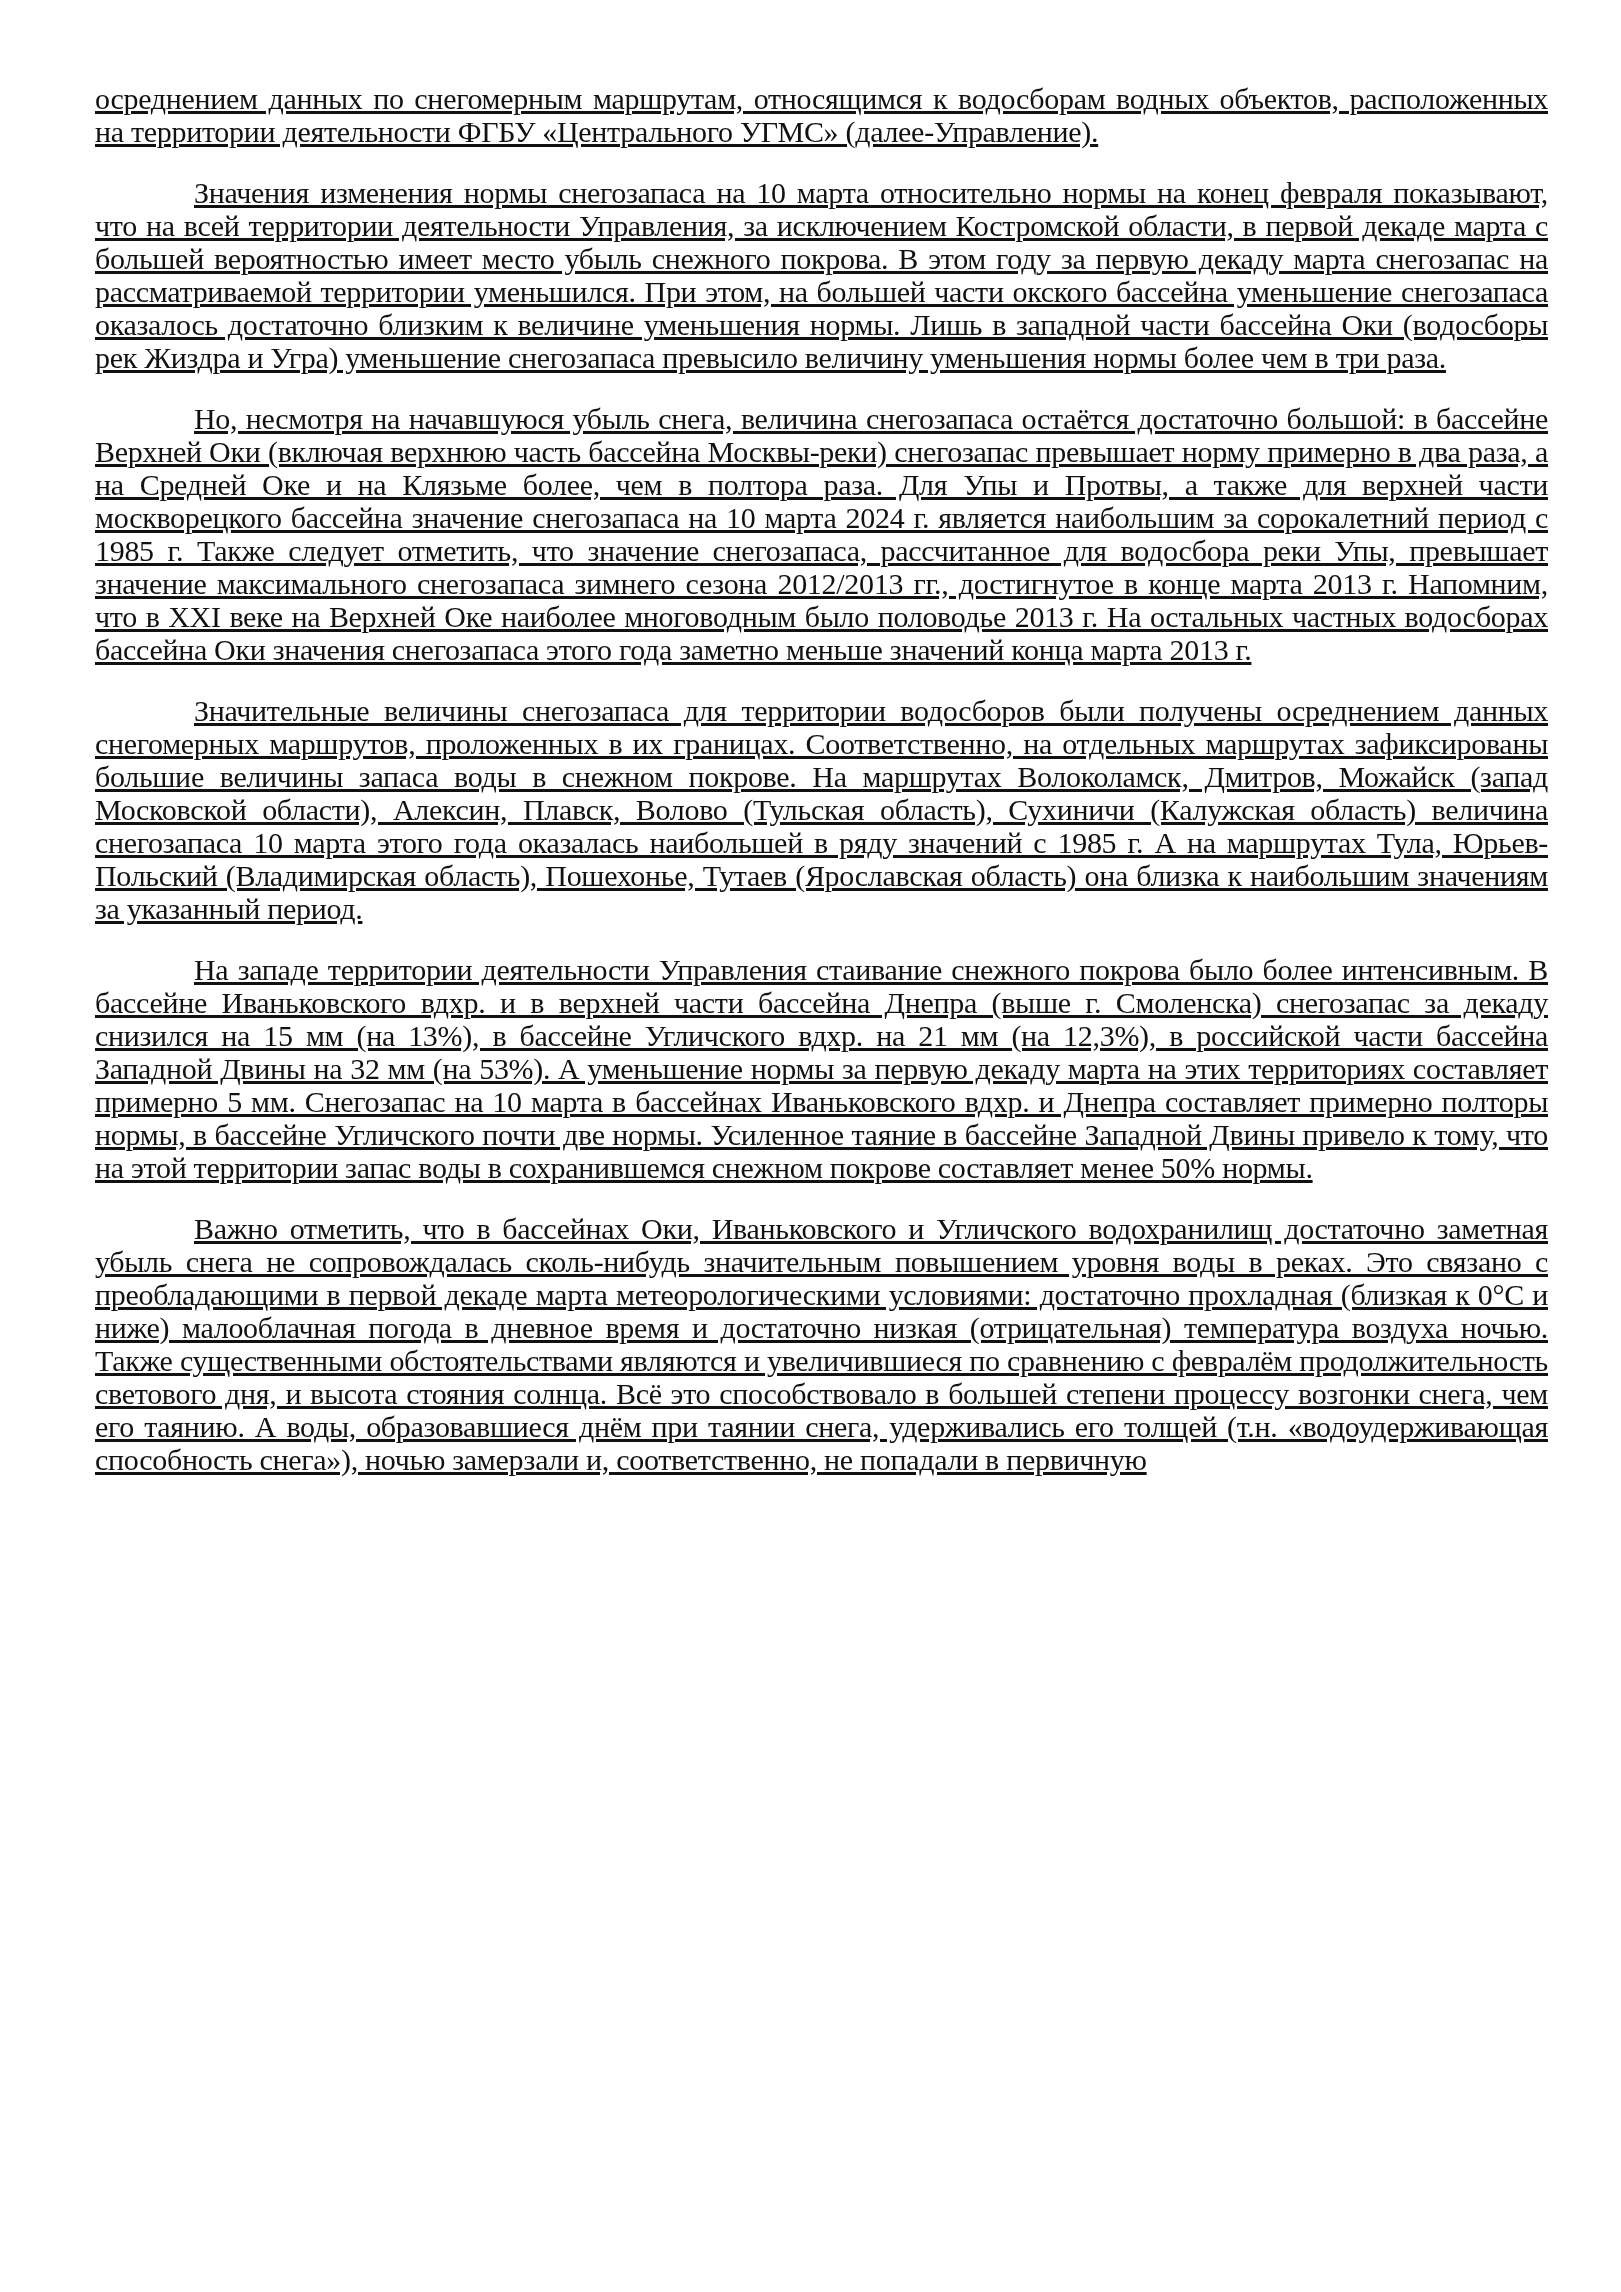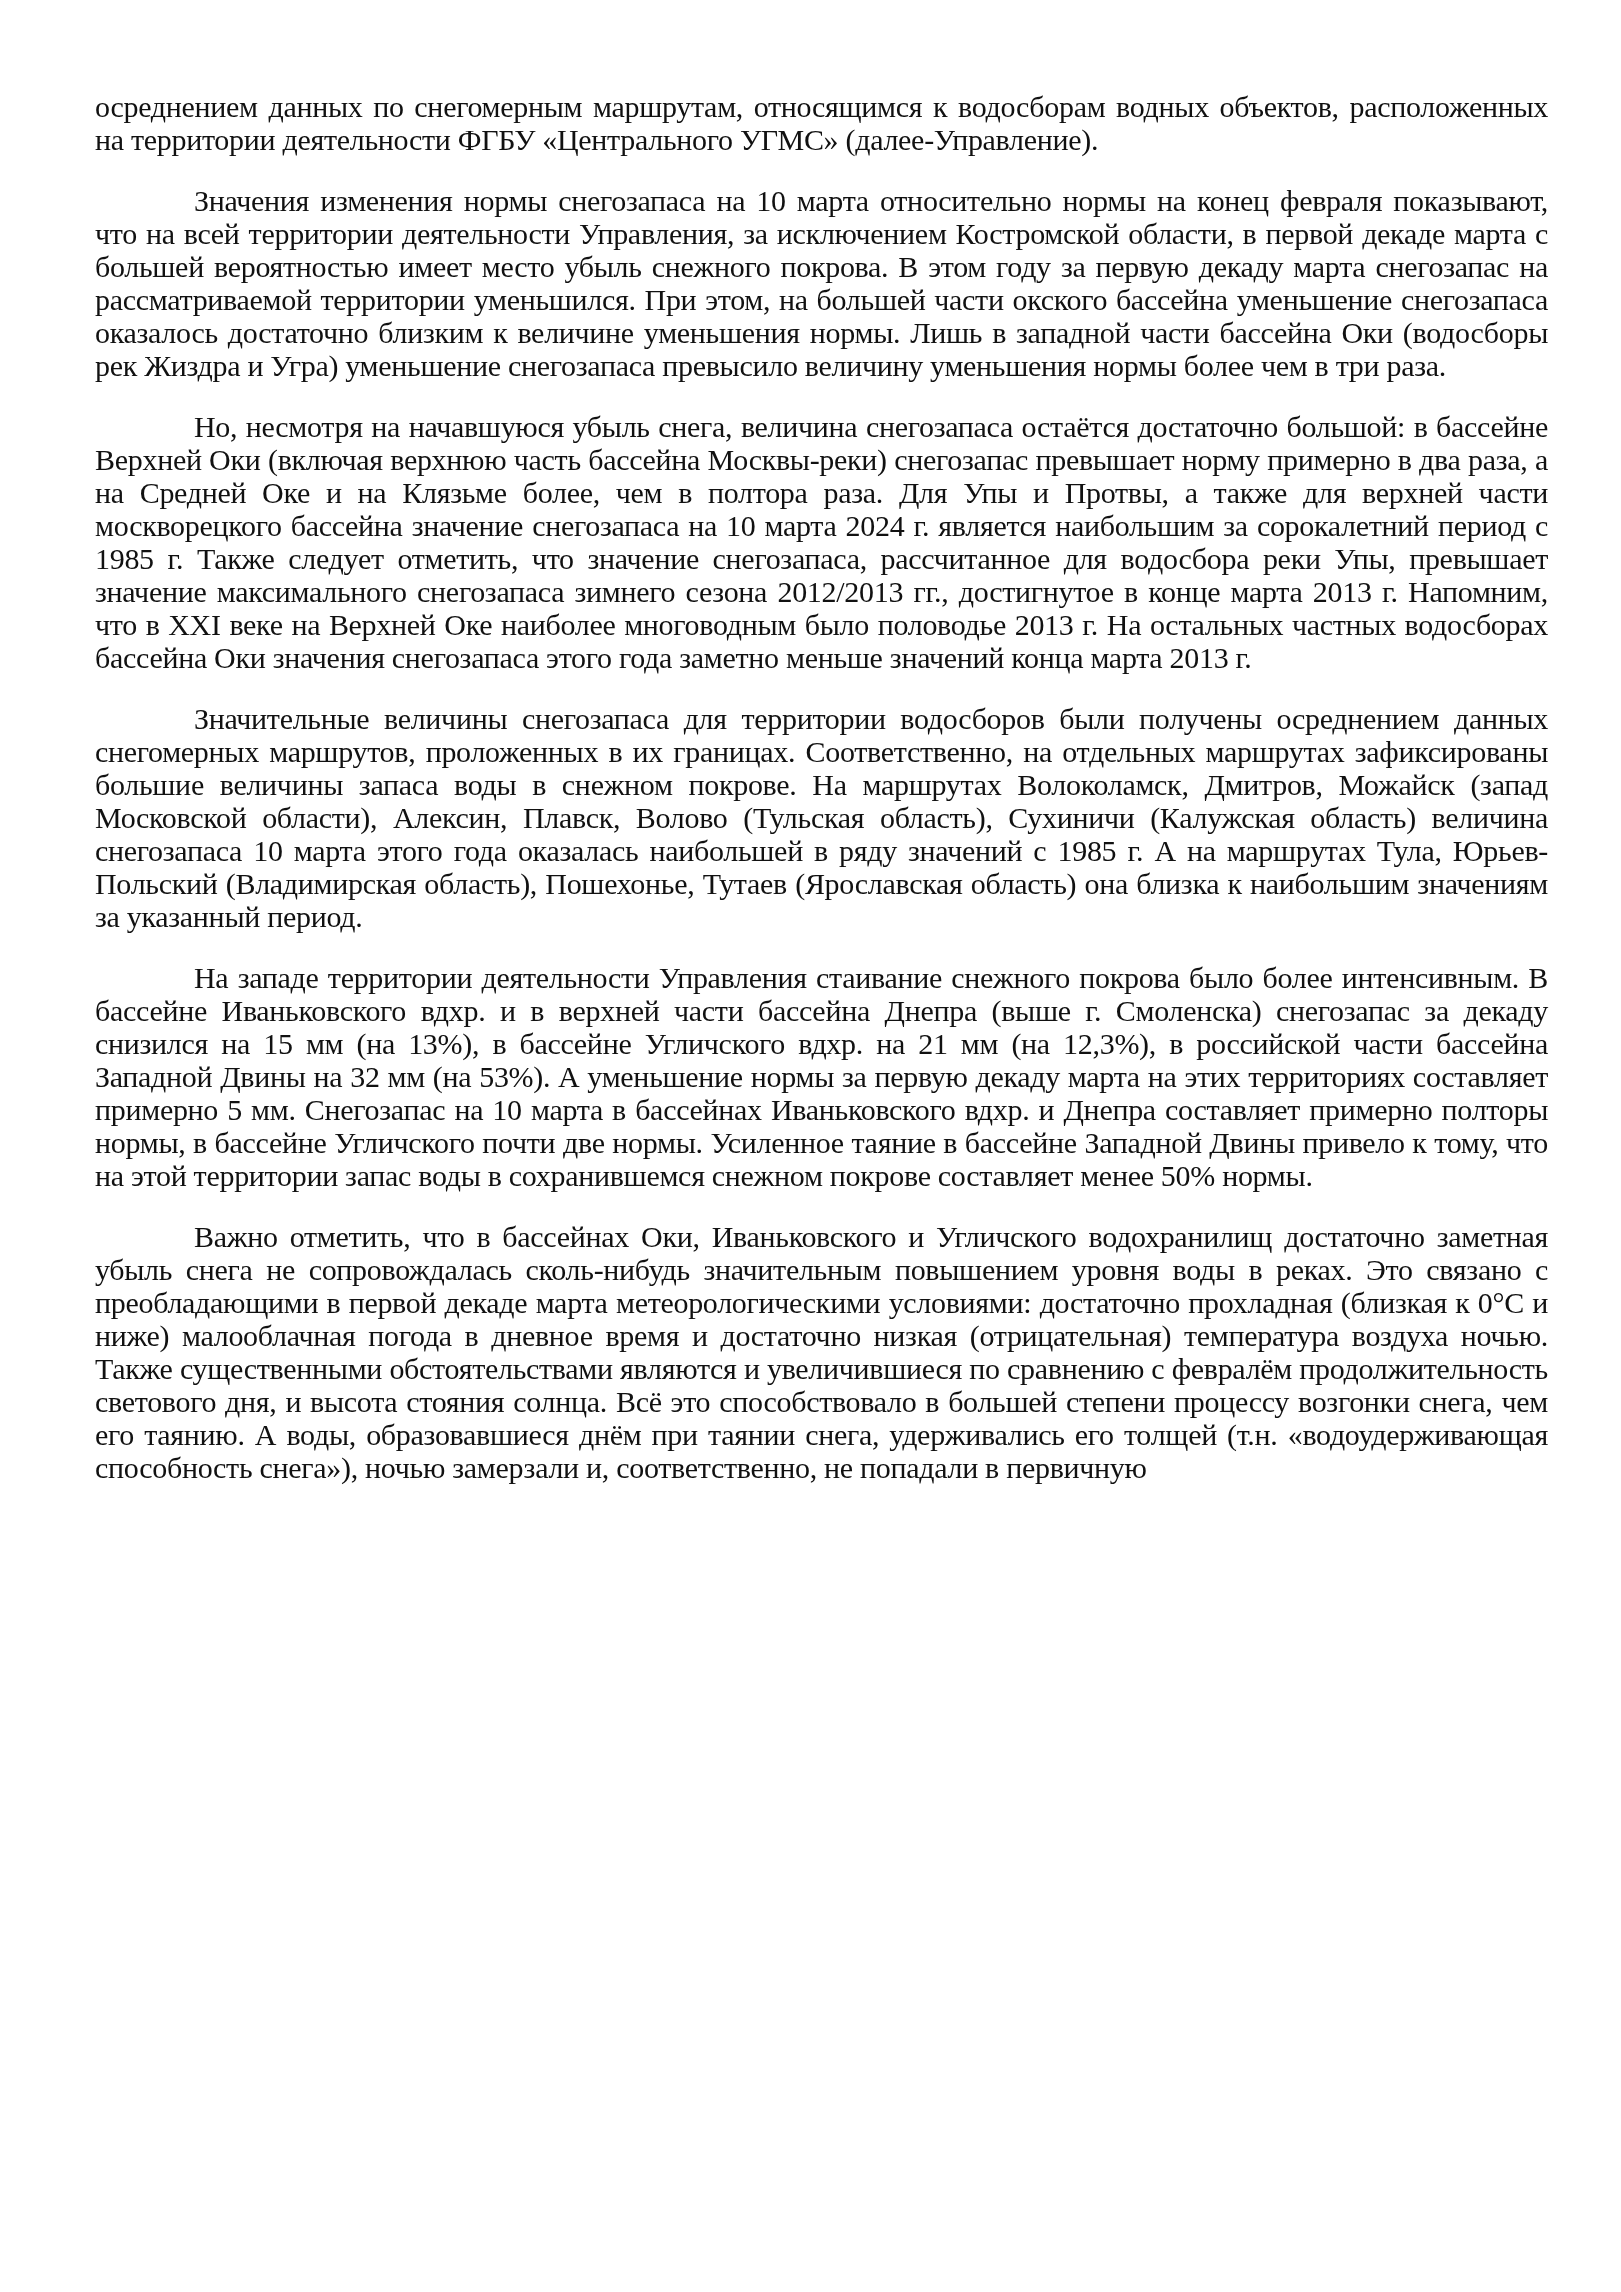--- a/index.html
+++ b/index.html
@@ -6,26 +6,27 @@
     body { width: 1621px; height: 2293px; overflow: hidden; position: relative; }
     .page {
       position: absolute;
       left: 95px;
       top: 74px;
       width: 1453px;
       font-family: "Liberation Serif", "DejaVu Serif", serif;
       color: #111111;
     }
     .para {
-      margin: 16px 0 28px 0;
+      margin: 8px 0 28px 0;
       text-align: justify;
       font-size: 30px;
       line-height: 33px;
       letter-spacing: -0.3px;
       transform-origin: left top;
+      text-decoration: underline;
     }
     .para.indent { text-indent: 99px; }
     .para.first { text-indent: 0; }
   </style>
 </head>
 <body>
 
 <div class="page">
   <p class="para first">осреднением данных по снегомерным маршрутам, относящимся к водосборам водных объектов, расположенных на территории деятельности ФГБУ «Центрального УГМС» (далее-Управление).</p>
   <p class="para indent">Значения изменения нормы снегозапаса на 10 марта относительно нормы на конец февраля показывают, что на всей территории деятельности Управления, за исключением Костромской области, в первой декаде марта с большей вероятностью имеет место убыль снежного покрова. В этом году за первую декаду марта снегозапас на рассматриваемой территории уменьшился. При этом, на большей части окского бассейна уменьшение снегозапаса оказалось достаточно близким к величине уменьшения нормы. Лишь в западной части бассейна Оки (водосборы рек Жиздра и Угра) уменьшение снегозапаса превысило величину уменьшения нормы более чем в три раза.</p>

